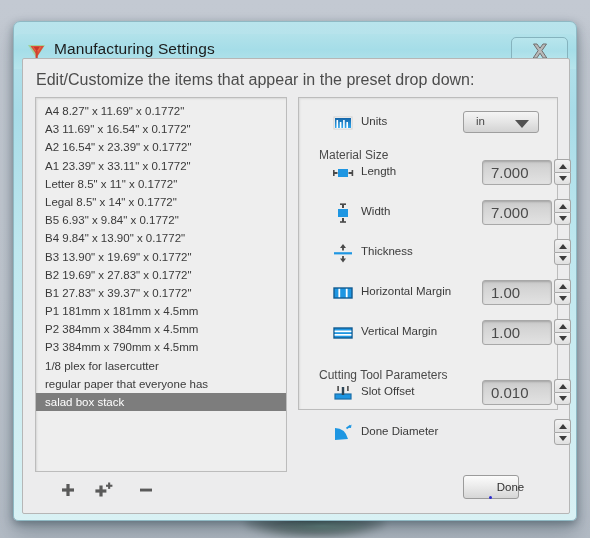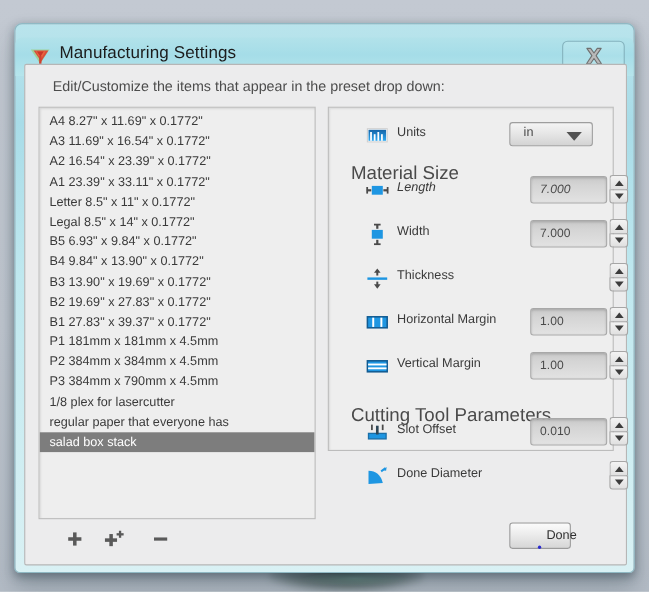--- a/index.html
+++ b/index.html
@@ -72,22 +72,22 @@
   
   #client {
     position: absolute;
     left: 8px; top: 36px;
     width: 548px; height: 456px;
     background: #ececed;
     border: 1px solid #b6b6b6;
     border-radius: 2px;
   }
   #hint {
-    position: absolute; left: 25px; top: 12px;
-    font-size: 13px; color: #4c4c4c;
+    position: absolute; left: 13px; top: 12px;
+    font-size: 16px; color: #4c4c4c;
     white-space: nowrap;
   }
 
   
   #list-panel {
     position: absolute;
     left: 12px; top: 38px;
     width: 252px; height: 375px;
     background: #eeeeee;
     border: 1px solid #bcbcbc;
@@ -113,21 +113,21 @@
   #settings-panel {
     position: absolute;
     left: 275px; top: 38px;
     width: 260px; height: 313px;
     background: #eeeeee;
     border: 1px solid #bcbcbc;
     box-shadow: inset 1px 1px 2px rgba(0,0,0,.08);
   }
   .section-label {
     position: absolute;
-    font-size: 17px;
+    font-size: 12px;
     color: #4a4a4a;
     white-space: nowrap;
   }
   .row {
     position: absolute;
     left: 0; width: 100%;
     height: 30px;
   }
   .row-icon {
     position: absolute;
@@ -144,21 +144,21 @@
 
   
   .spin-field {
     position: absolute;
     left: 183px; top: 2px;
     width: 70px; height: 25px;
     background: linear-gradient(180deg, #c9c9c9 0%, #d4d4d4 30%, #e2e2e2 100%);
     border: 1px solid #a8a8a8;
     border-radius: 3px;
     box-shadow: inset 0 1px 2px rgba(0,0,0,.18);
-    font-size: 11px;
+    font-size: 15px;
     color: #4a4a4a;
     line-height: 23px;
     padding-left: 8px;
     cursor: text;
   }
   .spin-btns {
     position: absolute;
     left: 255px; top: 1px;
     width: 17px; height: 27px;
   }
@@ -314,21 +314,21 @@
         <div id="units-dd">
           <span id="units-val">in</span>
           <span id="units-arrow"></span>
         </div>
       </div>
 
       <div class="section-label" style="left:20px; top:50px">Material Size</div>
       <div class="section-label" style="left:20px; top:270px">Cutting Tool Parameters</div>
 
       <div id="field-rows">
-          <div class="row" style="top: 60px; font-style: italic;">
+          <div class="row" style="top: 60px;">
             <span class="row-icon"><svg width="22" height="22" viewBox="0 0 22 22">
                 <rect x="6" y="7" width="10" height="8" fill="#1e96e2"></rect>
                 <rect x="1.5" y="10" width="4" height="2" fill="#4a4a4a"></rect>
                 <rect x="16.5" y="10" width="4" height="2" fill="#4a4a4a"></rect>
                 <rect x="1" y="8" width="1.6" height="6" fill="#4a4a4a"></rect>
                 <rect x="19.6" y="8" width="1.6" height="6" fill="#4a4a4a"></rect>
               </svg></span>
             <span class="row-label">Length</span>
             <div class="spin-field">7.000</div>
             <div class="spin-btns">

